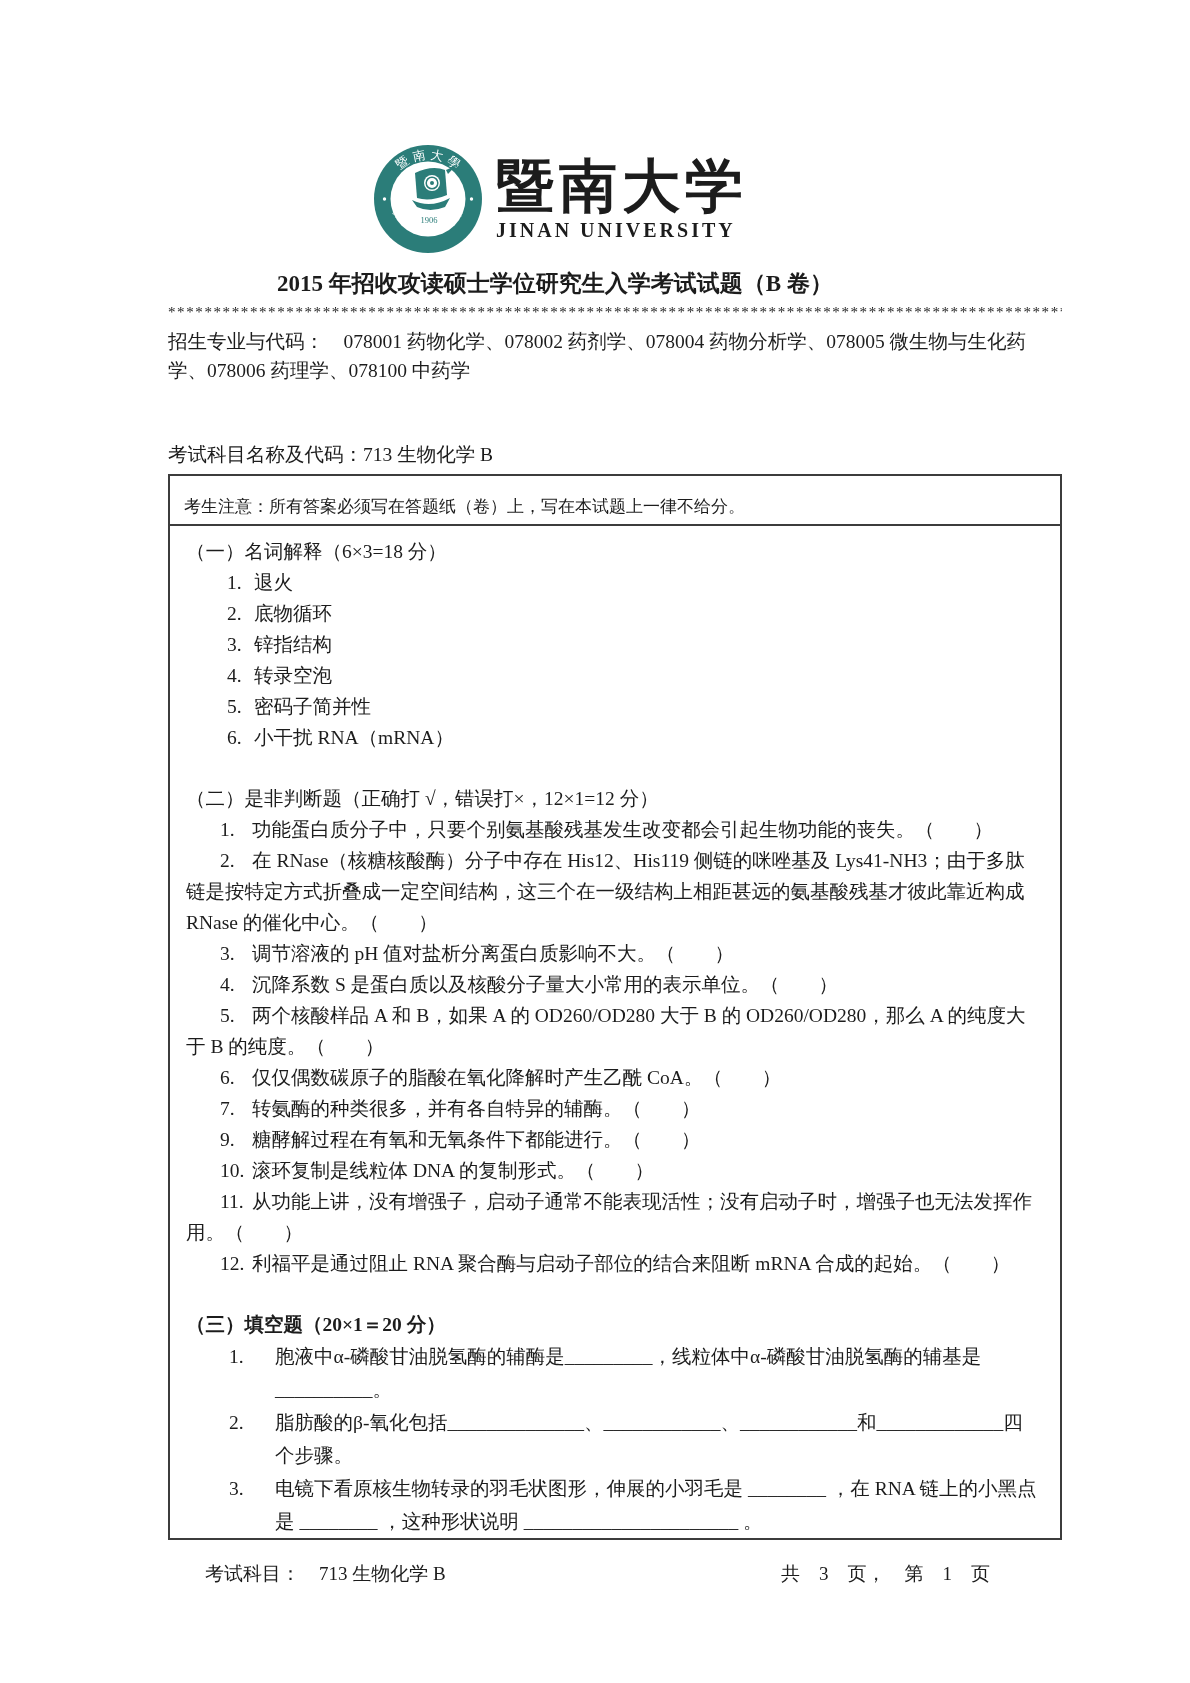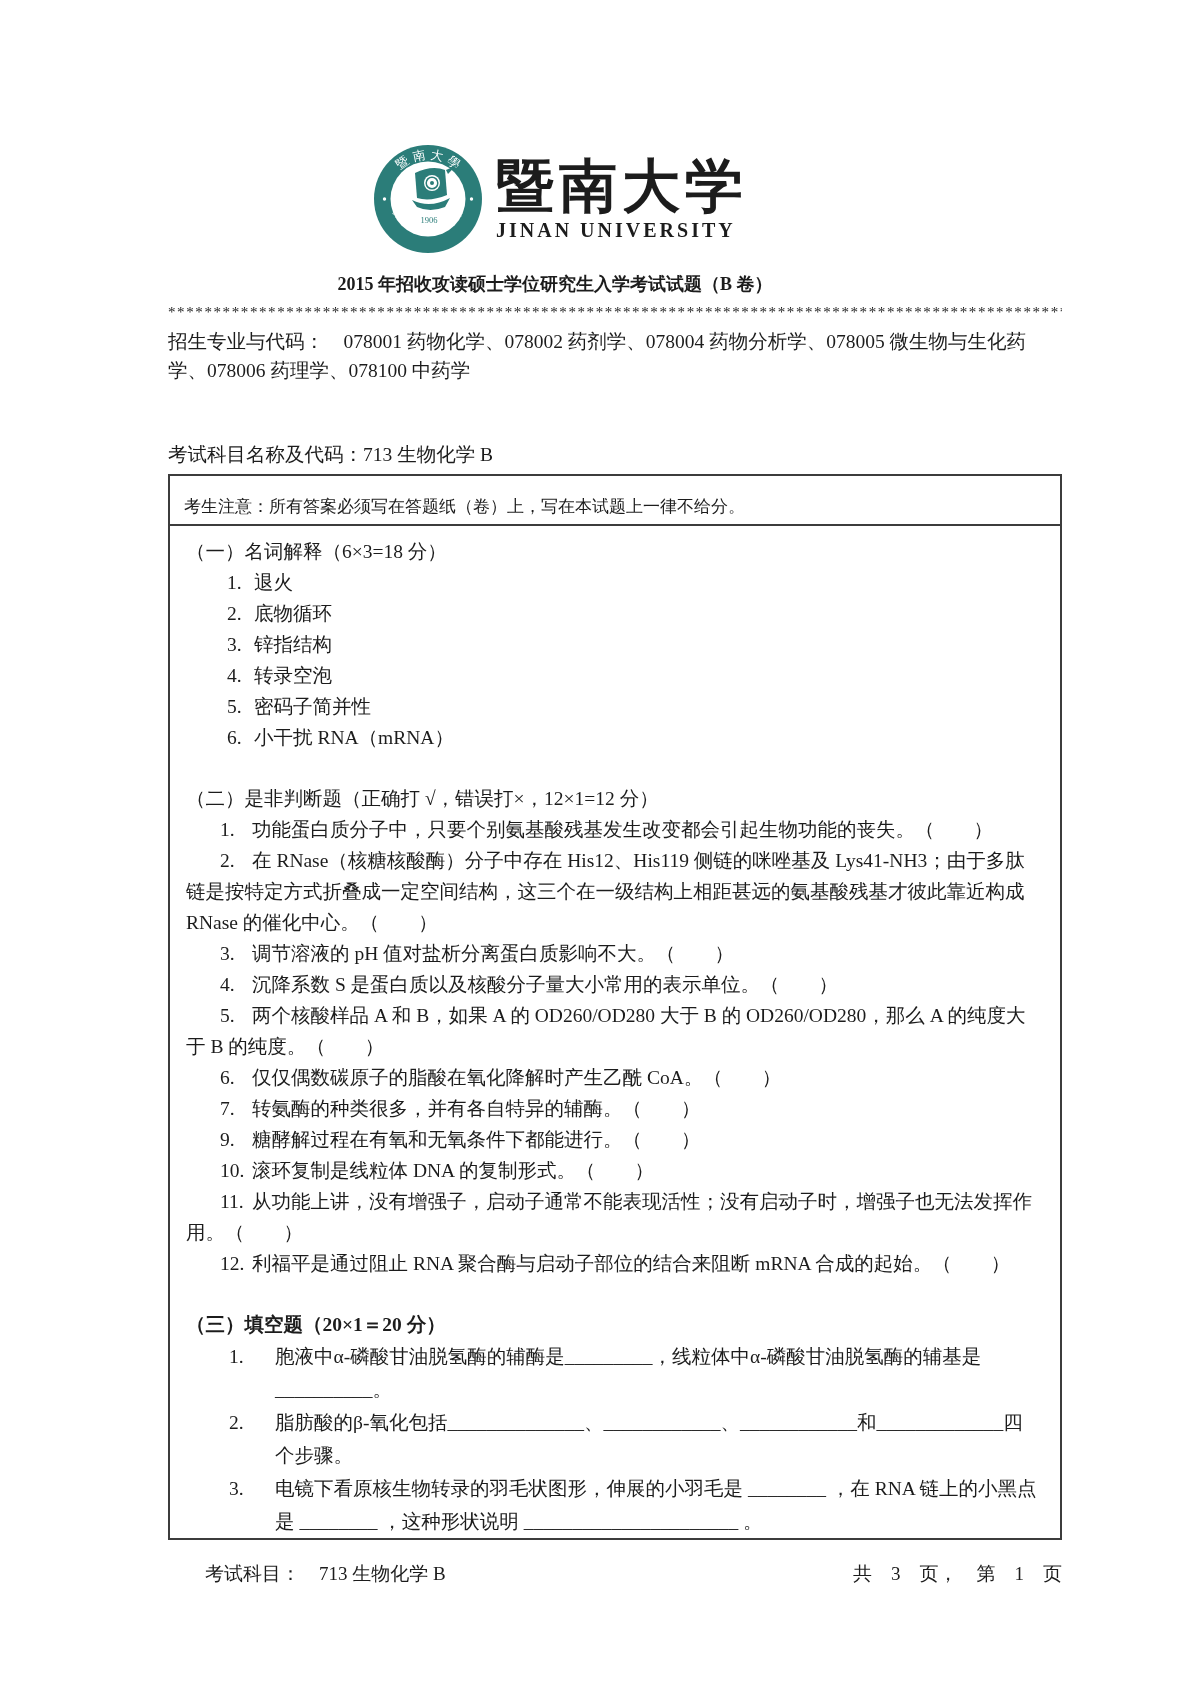--- a/index.html
+++ b/index.html
@@ -13,21 +13,21 @@
 
   
   .logo-row { display:flex; align-items:center; justify-content:center; gap:12px;
               transform:translateX(-55px); height:118px; }
   .seal { width:112px; height:112px; flex:none; }
   .logo-names { }
   .cn-name { font-size:58px; font-weight:bold; letter-spacing:5px; line-height:1.05;
              font-family:"DejaVu Serif","Liberation Serif",serif; }
   .en-name { font-size:20px; font-weight:bold; letter-spacing:3px; margin-top:3px; }
 
-  .main-title { font-size:18px; font-weight:bold; text-align:center;
+  .main-title { font-size:23px; font-weight:bold; text-align:center;
                 margin:10px 120px 2px 0; line-height:32px; }
   .stars { font-size:15px; letter-spacing:1.6px; line-height:20px;
            white-space:nowrap; overflow:hidden; }
   .admission { font-size:19.5px; line-height:29px; margin:5px 0 5px 0; }
 
   .subject-line { font-size:19.5px; line-height:27px; margin-top:56px; }
 
   
   .exam-box { border:2px solid #3c3c3c; margin-top:6px; }
   .notice-row { font-size:17px; line-height:22px; padding:20px 12px 6px 14px;
@@ -44,21 +44,21 @@
 
   .tf-item { margin:0; text-indent:34px; }
   .tf-item .qnum { display:inline-block; width:32px; text-indent:0; }
 
   .fill-item { margin:0; position:relative; padding-left:89px; line-height:33px; }
   .fill-item .qnum { position:absolute; left:43px; top:0; }
 
   
   .page-footer { display:flex; justify-content:space-between; align-items:baseline;
                  margin-top:20px; font-size:19px; line-height:27px; padding-left:37px; }
-  .footer-right { }
+  .footer-right { margin-right:72px; }
 </style>
 </head>
 <body>
 
 <div class="page">
   <div class="content">
 
     <header>
       <div class="logo-row">
         <svg class="seal" viewBox="0 0 112 112" aria-hidden="true">

